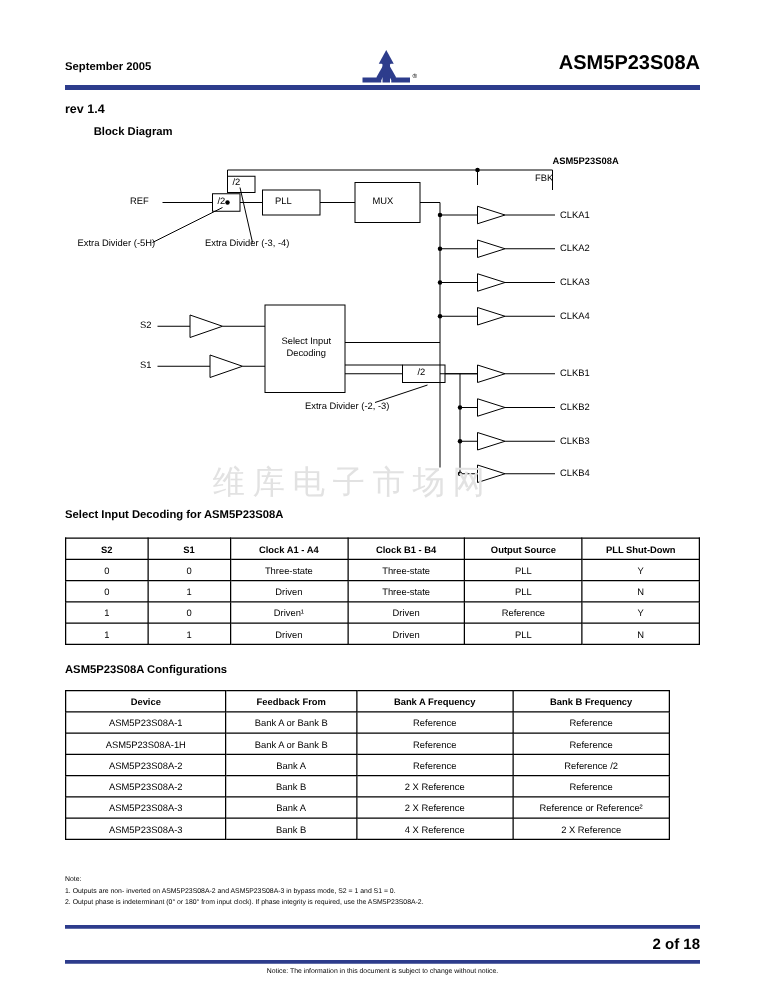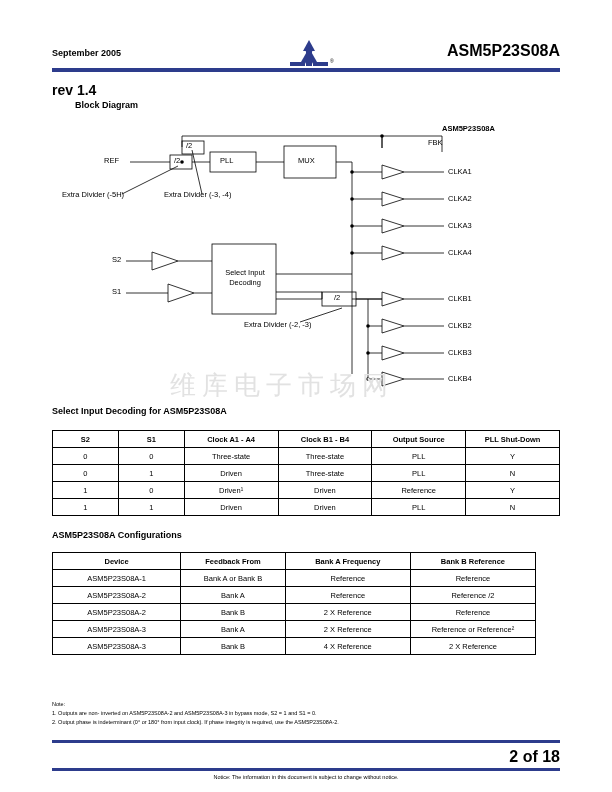--- a/index.html
+++ b/index.html
@@ -10,21 +10,21 @@
     color:#000;
     position:relative;
     overflow:hidden;
   }
   .page{position:absolute;inset:0;}
 
   
   .hdr-date{position:absolute;left:52px;top:48px;font-size:9px;font-weight:bold;}
   .hdr-part{position:absolute;right:52px;top:42px;font-size:16px;font-weight:bold;letter-spacing:0px;}
   .hdr-rule{position:absolute;left:52px;top:68px;width:508px;height:4px;background:#2d3c8c;}
-  .rev{position:absolute;left:52px;top:82px;font-size:14px;font-weight:bold;}
+  .rev{position:absolute;left:52px;top:82px;font-size:10px;font-weight:bold;}
 
   .logo{position:absolute;left:286px;top:38px;width:46px;height:30px;}
   .logo svg{display:block;}
   .logo-r{position:absolute;left:330px;top:58px;font-size:5px;}
 
   .sec-title{position:absolute;font-size:9px;font-weight:bold;}
 
   
   .bd{position:absolute;left:52px;top:124px;width:508px;height:270px;}
   .bd svg{position:absolute;left:0;top:0;}
@@ -45,21 +45,21 @@
   table th{font-weight:bold;background:#fff;}
   .tbl1{left:52px;top:430px;width:508px;}
   .tbl2{left:52px;top:552px;width:484px;}
 
   .note{position:absolute;left:52px;font-size:5.5px;line-height:8px;}
 
   
   .ft-rule1{position:absolute;left:52px;top:740px;width:508px;height:3px;background:#2d3c8c;}
   .ft-rule2{position:absolute;left:52px;top:768px;width:508px;height:3px;background:#2d3c8c;}
   .ft-title{position:absolute;left:0;right:0;top:748px;text-align:center;font-size:10px;font-weight:bold;}
-  .ft-page{position:absolute;right:52px;top:748px;font-size:16px;font-weight:bold;}
+  .ft-page{position:absolute;right:52px;top:748px;font-size:12px;font-weight:bold;}
   .ft-note{position:absolute;left:0;right:0;top:774px;text-align:center;font-size:5.5px;}
 </style>
 </head>
 <body>
 
 <div class="page">
 
   <div class="hdr-date">September 2005</div>
   <div class="hdr-part">ASM5P23S08A</div>
 
@@ -264,26 +264,32 @@
       <col style="width:134px">
         <col style="width:110px">
         <col style="width:132px">
         <col style="width:132px">
     </colgroup>
     <thead>
       <tr>
         <th>Device</th>
         <th>Feedback From</th>
         <th>Bank A Frequency</th>
-        <th>Bank B Reference</th>
+        <th>Bank B Frequency</th>
       </tr>
     </thead>
     <tbody>
       <tr>
         <td>ASM5P23S08A-1</td>
+        <td>Bank A or Bank B</td>
+        <td>Reference</td>
+        <td>Reference</td>
+      </tr>
+      <tr>
+        <td>ASM5P23S08A-1H</td>
         <td>Bank A or Bank B</td>
         <td>Reference</td>
         <td>Reference</td>
       </tr>
       <tr>
         <td>ASM5P23S08A-2</td>
         <td>Bank A</td>
         <td>Reference</td>
         <td>Reference /2</td>
       </tr>

